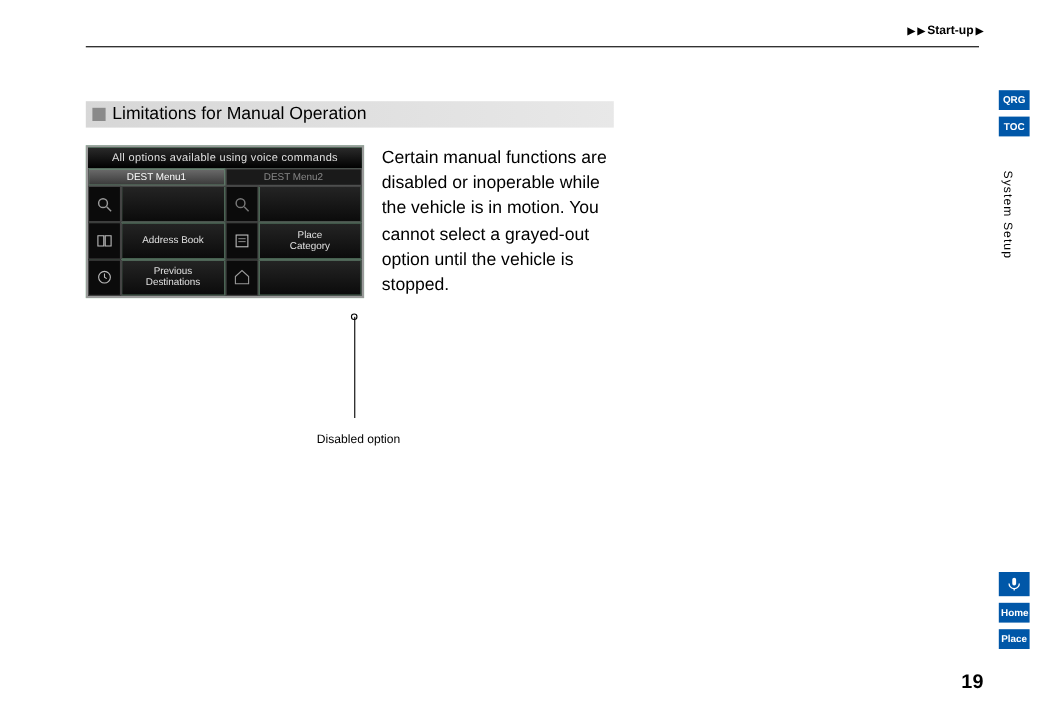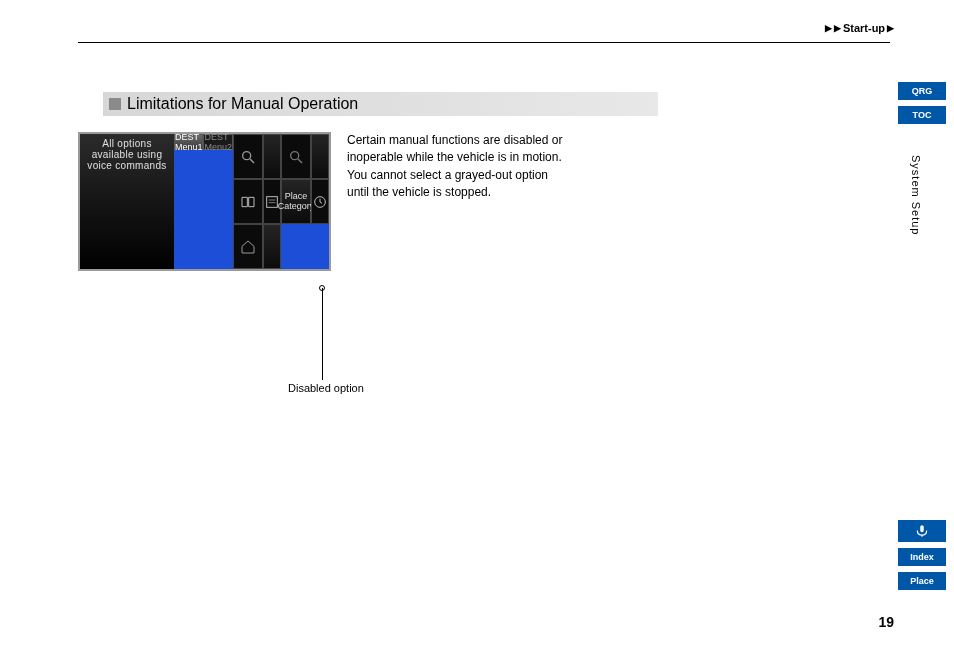--- a/index.html
+++ b/index.html
@@ -40,21 +40,21 @@
     gap: 6px;
     align-items: center;
   }
   .side-tab {
     background: #0057a8;
     color: #fff;
     font-size: 9px;
     font-weight: bold;
     text-align: center;
     padding: 4px 2px;
-    width: 48px;
+    width: 28px;
     cursor: pointer;
   }
   .side-tabs-bottom {
     position: absolute;
     right: 18px;
     bottom: 60px;
     width: 28px;
     display: flex;
     flex-direction: column;
     gap: 6px;
@@ -66,69 +66,68 @@
     right: 32px;
     top: 155px;
     writing-mode: vertical-rl;
     font-size: 11px;
     letter-spacing: 1px;
   }
   .page-no {
     position: absolute;
     right: 60px;
     bottom: 20px;
-    font-size: 14px;
+    font-size: 18px;
     font-weight: bold;
   }
   .content {
     position: absolute;
     left: 78px;
     top: 92px;
     width: 500px;
   }
   .heading-bar {
     display: flex;
     align-items: center;
     background: linear-gradient(to right, #d7d7d7 0%, #e8e8e8 100%);
     height: 24px;
     padding-left: 6px;
     gap: 6px;
-    width: 555px;
-    margin-left: 25px;
+    width: 480px;
   }
   .heading-bar .sq {
     width: 12px;
     height: 12px;
     background: #8a8a8a;
   }
   .heading-bar .title {
     font-size: 16px;
     font-weight: 500;
   }
   .row {
     margin-top: 16px;
     display: flex;
     gap: 16px;
     align-items: flex-start;
   }
   .paras {
     width: 224px;
-    font-size: 12px;
+    font-size: 16px;
     line-height: 1.45;
   }
   .paras p + p { margin-top: 10px; }
 
   
   .mock {
     width: 253px;
     height: 139px;
-    background: #1d4ed8;
+    background: #86efac;
     border: 2px solid #9a9a9a;
     display: flex;
-    flex-direction: row;
+    flex-direction: column;
     color: #d8d8d8;
     font-family: "Trebuchet MS", Arial, sans-serif;
   }
   .mock .banner {
     background: linear-gradient(#2b2b2b, #000);
     font-size: 10px;
     padding: 4px 6px;
     text-align: center;
     color: #e0e0e0;
     letter-spacing: 0.3px;
@@ -193,21 +192,21 @@
     top: 193px;
     width: 6px;
     height: 6px;
     border-radius: 50%;
     border: 1px solid #000;
     background: #fff;
   }
   .callout-text {
     position: absolute;
     left: 210px;
-    top: 290px;
+    top: 302px;
     font-size: 11px;
   }
 </style>
 </head>
 <body>
 
 <div class="breadcrumb">
   <span class="tri">▶</span>
   <span class="tri">▶</span>
   <span>Start-up</span>
@@ -221,21 +220,21 @@
 </div>
 
 <div class="section-label">System Setup</div>
 
 <div class="side-tabs-bottom">
   <div class="side-tab icon">
     <svg viewBox="0 0 24 24">
       <path fill="#fff" d="M12 2a3 3 0 0 0-3 3v6a3 3 0 0 0 6 0V5a3 3 0 0 0-3-3zm7 9a7 7 0 0 1-14 0H3a9 9 0 0 0 8 8.94V22h2v-2.06A9 9 0 0 0 21 11h-2z"></path>
     </svg>
   </div>
-  <div class="side-tab">Index</div>
+  <div class="side-tab">Home</div>
   <div class="side-tab">Place</div>
 </div>
 
 <div class="page-no">19</div>
 
 <div class="content">
   <div class="heading-bar">
     <div class="sq"></div>
     <div class="title">Limitations for Manual Operation</div>
   </div>
@@ -262,36 +261,39 @@
               <line x1="15" y1="15" x2="21" y2="21" stroke="#777" stroke-width="2"></line>
             </svg>
         </div>
         <div class="labelcell dim"></div>
 
         <div class="iconcell">
           <svg viewBox="0 0 24 24">
               <path d="M3 5h8v14H3zM13 5h8v14h-8z" fill="none" stroke="#bbb" stroke-width="1.5"></path>
             </svg>
         </div>
+        <div class="labelcell">Address Book</div>
         <div class="iconcell">
           <svg viewBox="0 0 24 24">
               <rect x="4" y="4" width="16" height="16" fill="none" stroke="#bbb" stroke-width="1.5"></rect>
               <line x1="7" y1="9" x2="17" y2="9" stroke="#bbb"></line>
               <line x1="7" y1="13" x2="17" y2="13" stroke="#bbb"></line>
             </svg>
         </div>
         <div class="labelcell" style="white-space:pre-line">Place
 Category</div>
 
         <div class="iconcell">
           <svg viewBox="0 0 24 24">
               <circle cx="12" cy="12" r="8" fill="none" stroke="#bbb" stroke-width="1.5"></circle>
               <path d="M12 7v5l3 2" stroke="#bbb" fill="none" stroke-width="1.5"></path>
             </svg>
         </div>
+        <div class="labelcell" style="white-space:pre-line">Previous
+Destinations</div>
         <div class="iconcell">
           <svg viewBox="0 0 24 24">
               <path d="M3 11l9-8 9 8v10H3z" fill="none" stroke="#999" stroke-width="1.5"></path>
             </svg>
         </div>
         <div class="labelcell dim"></div>
       </div>
     </div>
 
     <div class="paras">

